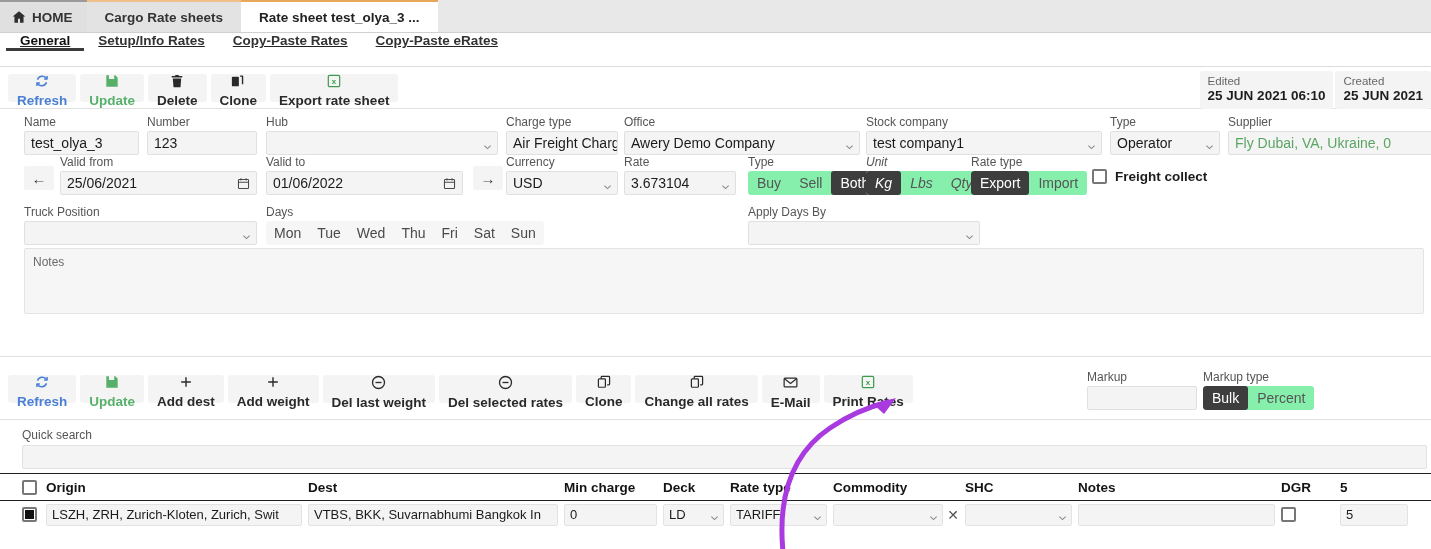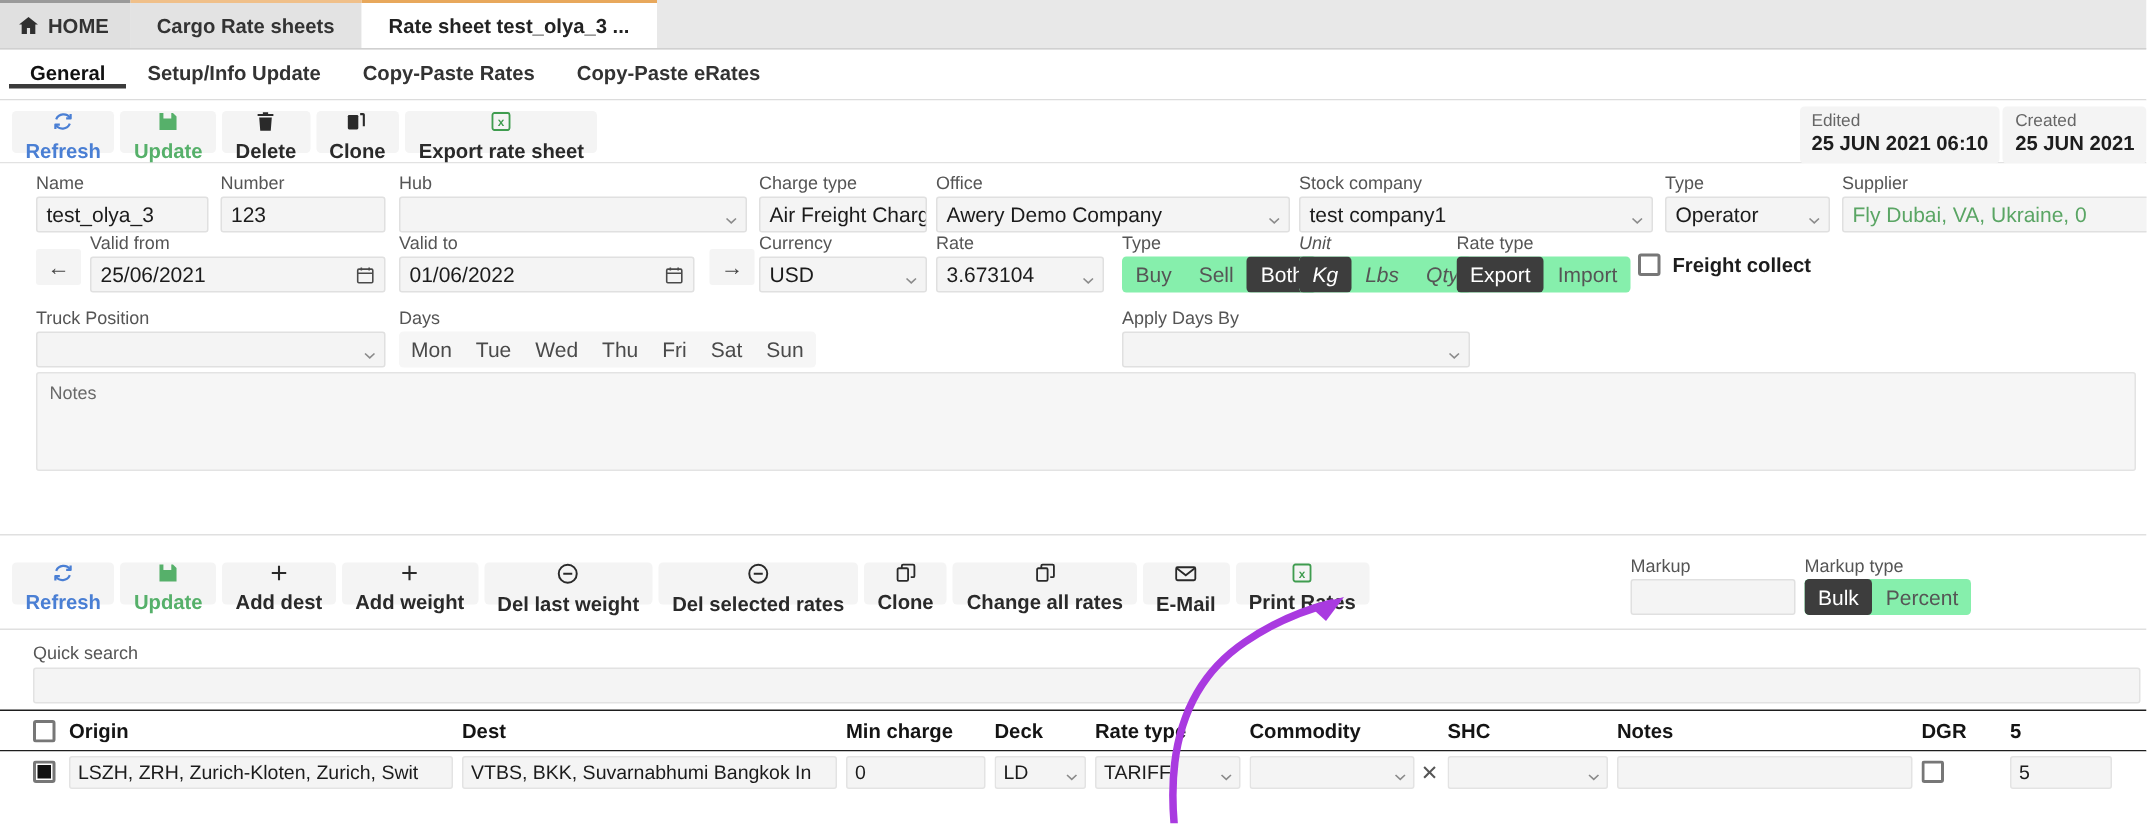--- a/index.html
+++ b/index.html
@@ -29,22 +29,22 @@
     position:relative;
   }
   .wtab.home{ background:#e0e0e0; border-top:3px solid #9a9a9a; padding:0 14px 0 12px;}
   .wtab.mid{ background:#e3e3e3; border-top:3px solid #f0c08a; }
   .wtab.active{ background:#ffffff; border-top:3px solid #e8a85c; color:#222; }
   .home-ico{ width:14px; height:14px; display:inline-block; position:relative; }
   .home-ico svg{ display:block; }
 
   
   .subtabs{
-    height:34px; background:#fff; display:flex; align-items:center;
-    border-bottom:1px solid #dcdcdc; padding-left:6px;
+    height:34px; background:#fff; display:flex; align-items:flex-start;
+    border-bottom:1px solid #dcdcdc; padding-left:6px;text-decoration:underline;
   }
   .stab{
     display:flex; align-items:center; padding:0 14px;
     font-size:13.5px; font-weight:bold; color:#333; cursor:pointer;
     border-bottom:3px solid transparent;
   }
   .stab.active{ border-bottom:3px solid #3b3b3b; color:#111; }
 
   
   .toolbar{
@@ -171,21 +171,21 @@
   <div class="wtab active">
     <span>Rate sheet test_olya_3 ...</span>
   </div>
 </div>
 
 <div class="subtabs">
   <div class="stab active">
       <span>General</span>
     </div>
   <div class="stab">
-      <span>Setup/Info Update</span>
+      <span>Setup/Info Rates</span>
     </div>
   <div class="stab">
       <span>Copy-Paste Rates</span>
     </div>
   <div class="stab">
       <span>Copy-Paste eRates</span>
     </div>
 </div>
 
 <div class="toolbar">

